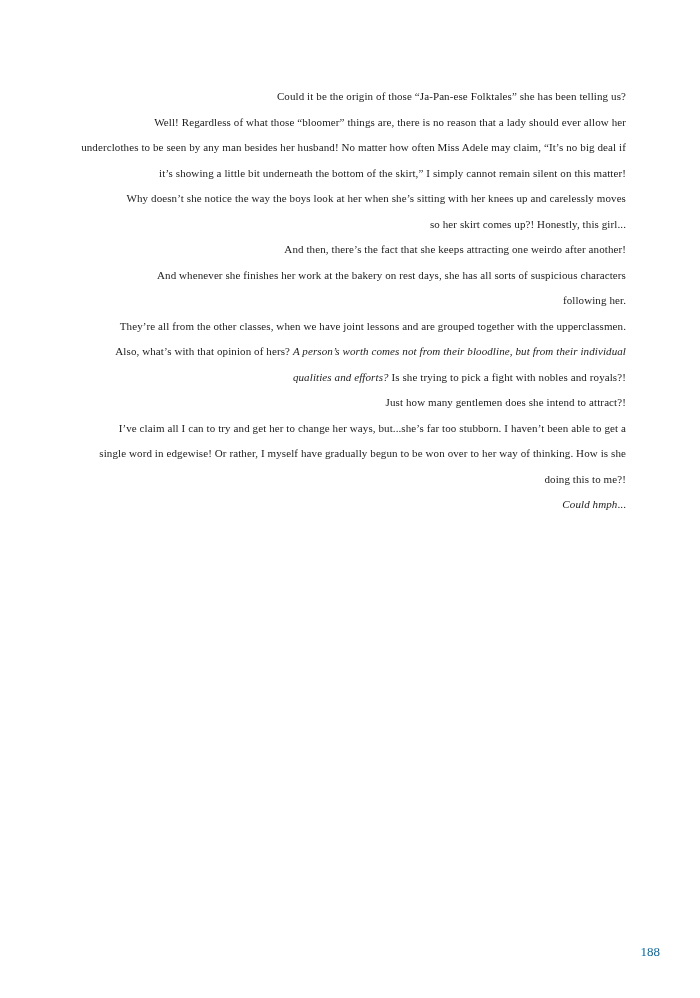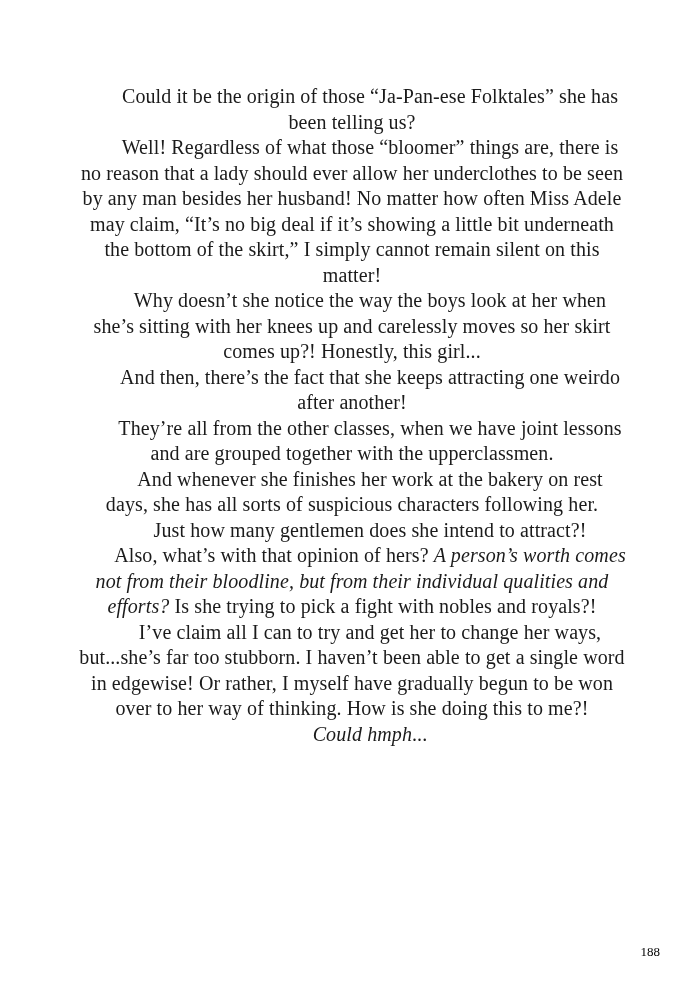--- a/index.html
+++ b/index.html
@@ -13,57 +13,57 @@
     height: 998px;
     background: #ffffff;
     overflow: hidden;
     font-family: "Liberation Serif", serif;
   }
   .text-block {
     position: absolute;
     left: 78px;
     top: 84px;
     width: 548px;
-    font-size: 20px;
+    font-size: 11px;
     line-height: 25.5px;
     color: #1b1b1b;
-    text-align: center;
+    text-align: right;
     letter-spacing: 0.1px;
   }
   .text-block p {
     margin: 0;
     padding: 0;
     text-indent: 36px;
   }
   .text-block .italic {
     font-style: italic;
   }
   .line-gap {
     height: 25.5px;
   }
   .page-number {
     position: absolute;
     right: 40px;
     bottom: 38px;
     font-size: 13px;
-    color: #000000;
+    color: #0369a1;
     font-family: "Liberation Serif", serif;
   }
 </style>
 </head>
 <body>
 
 <div class="page">
   <div class="text-block">
       <p><span>Could it be the origin of those “Ja-Pan-ese Folktales” she has been telling us?</span></p>
       <p><span>Well! Regardless of what those “bloomer” things are, there is no reason that a lady should ever allow her underclothes to be seen by any man besides her husband! No matter how often Miss Adele may claim, “It’s no big deal if it’s showing a little bit underneath the bottom of the skirt,” I simply cannot remain silent on this matter!</span></p>
       <p><span>Why doesn’t she notice the way the boys look at her when she’s sitting with her knees up and carelessly moves so her skirt comes up?! Honestly, this girl...</span></p>
       <p><span>And then, there’s the fact that she keeps attracting one weirdo after another!</span></p>
+      <p><span>And whenever she finishes her work at the bakery on rest days, she has all sorts of suspicious characters following her.</span></p>
       <p><span>They’re all from the other classes, when we have joint lessons and are grouped together with the upperclassmen.</span></p>
-      <p><span>And whenever she finishes her work at the bakery on rest days, she has all sorts of suspicious characters following her.</span></p>
+      <p><span>Also, what’s with that opinion of hers? </span><span class="italic">A person’s worth comes not from their bloodline, but from their individual qualities and efforts?</span><span> Is she trying to pick a fight with nobles and royals?!</span></p>
       <p><span>Just how many gentlemen does she intend to attract?!</span></p>
-      <p><span>Also, what’s with that opinion of hers? </span><span class="italic">A person’s worth comes not from their bloodline, but from their individual qualities and efforts?</span><span> Is she trying to pick a fight with nobles and royals?!</span></p>
       <p><span>I’ve claim all I can to try and get her to change her ways, but...she’s far too stubborn. I haven’t been able to get a single word in edgewise! Or rather, I myself have gradually begun to be won over to her way of thinking. How is she doing this to me?!</span></p>
       <p><span class="italic">Could hmph</span><span>...</span></p>
       <div class="line-gap"></div>
     </div>
   <div class="page-number">188</div>
 </div>
 
 </body></html>

